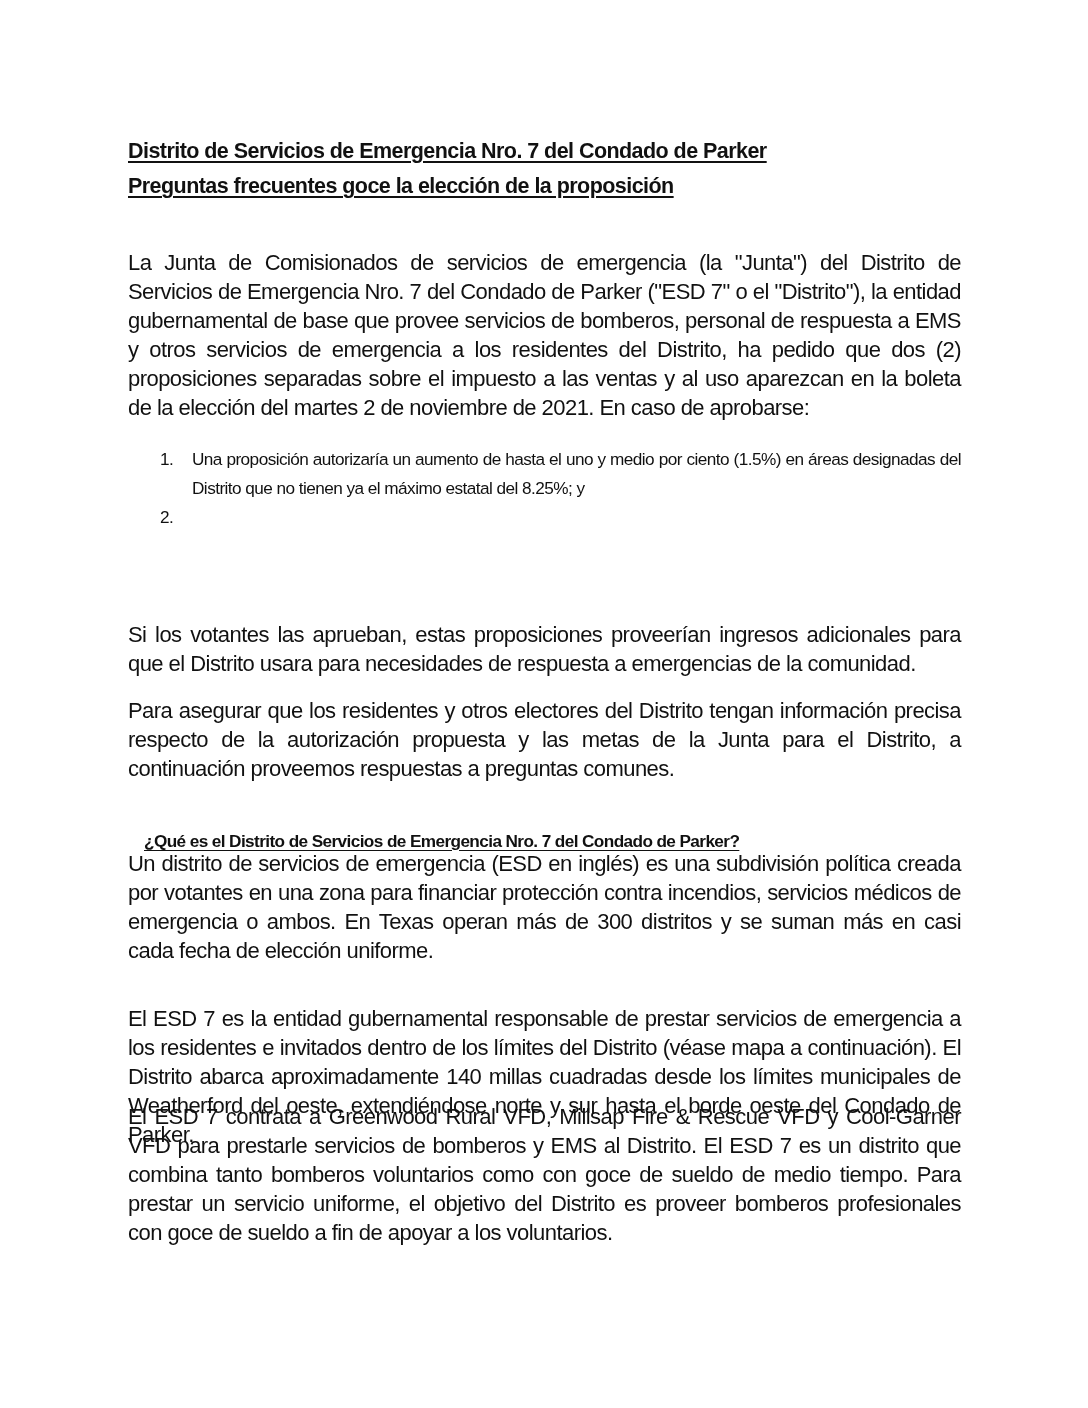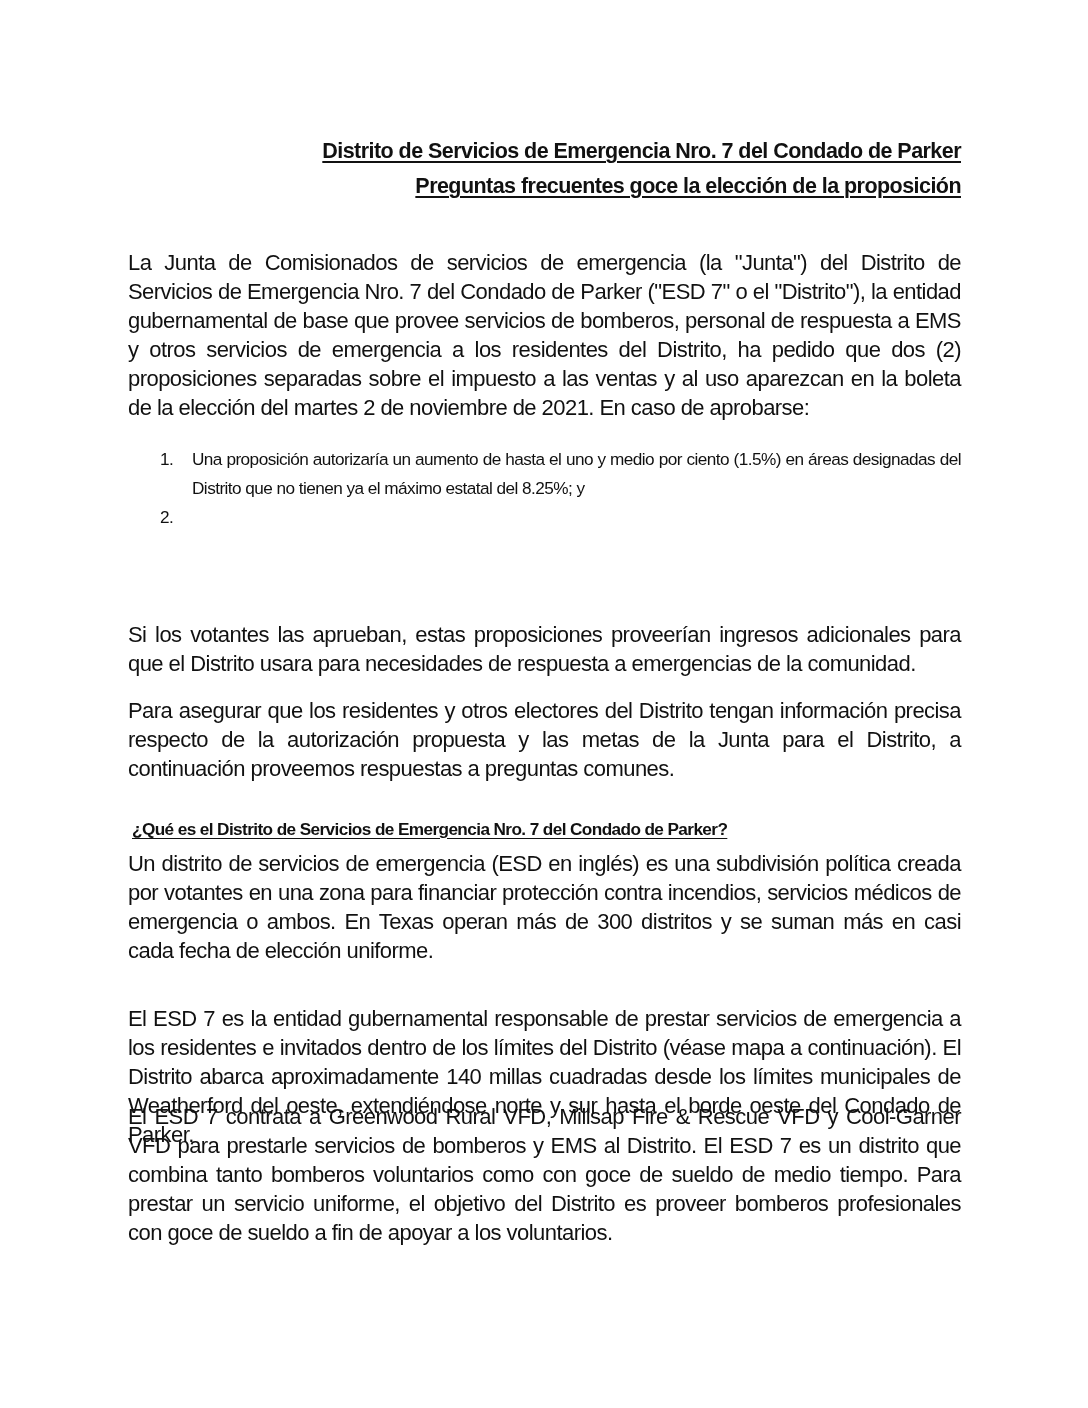--- a/index.html
+++ b/index.html
@@ -19,21 +19,21 @@
       position: absolute;
       left: 128px;
       top: 0;
       width: 833px;
     }
     .title-block {
       position: absolute;
       top: 134px;
       left: 0;
       width: 833px;
-      text-align: right;
+      text-align: left;
     }
     .title-line {
       font-weight: bold;
       font-size: 21.5px;
       text-decoration: underline;
       text-underline-offset: 3px;
       text-decoration-thickness: 2px;
       line-height: 35px;
       letter-spacing: -0.55px;
       margin: 0;
@@ -74,21 +74,21 @@
     .section-heading {
       position: absolute;
       left: 0;
       top: 812px;
       font-weight: bold;
       font-size: 17.2px;
       line-height: 26px;
       text-decoration: underline;
       text-underline-offset: 3px;
       letter-spacing: -0.6px;
-      margin: 4px;
+      margin: 16px;
       white-space: nowrap;
     }
   </style>
 </head>
 <body>
 
 <div class="page">
 
   <div class="title-block">
     <p class="title-line">Distrito de Servicios de Emergencia Nro. 7 del Condado de Parker</p>

